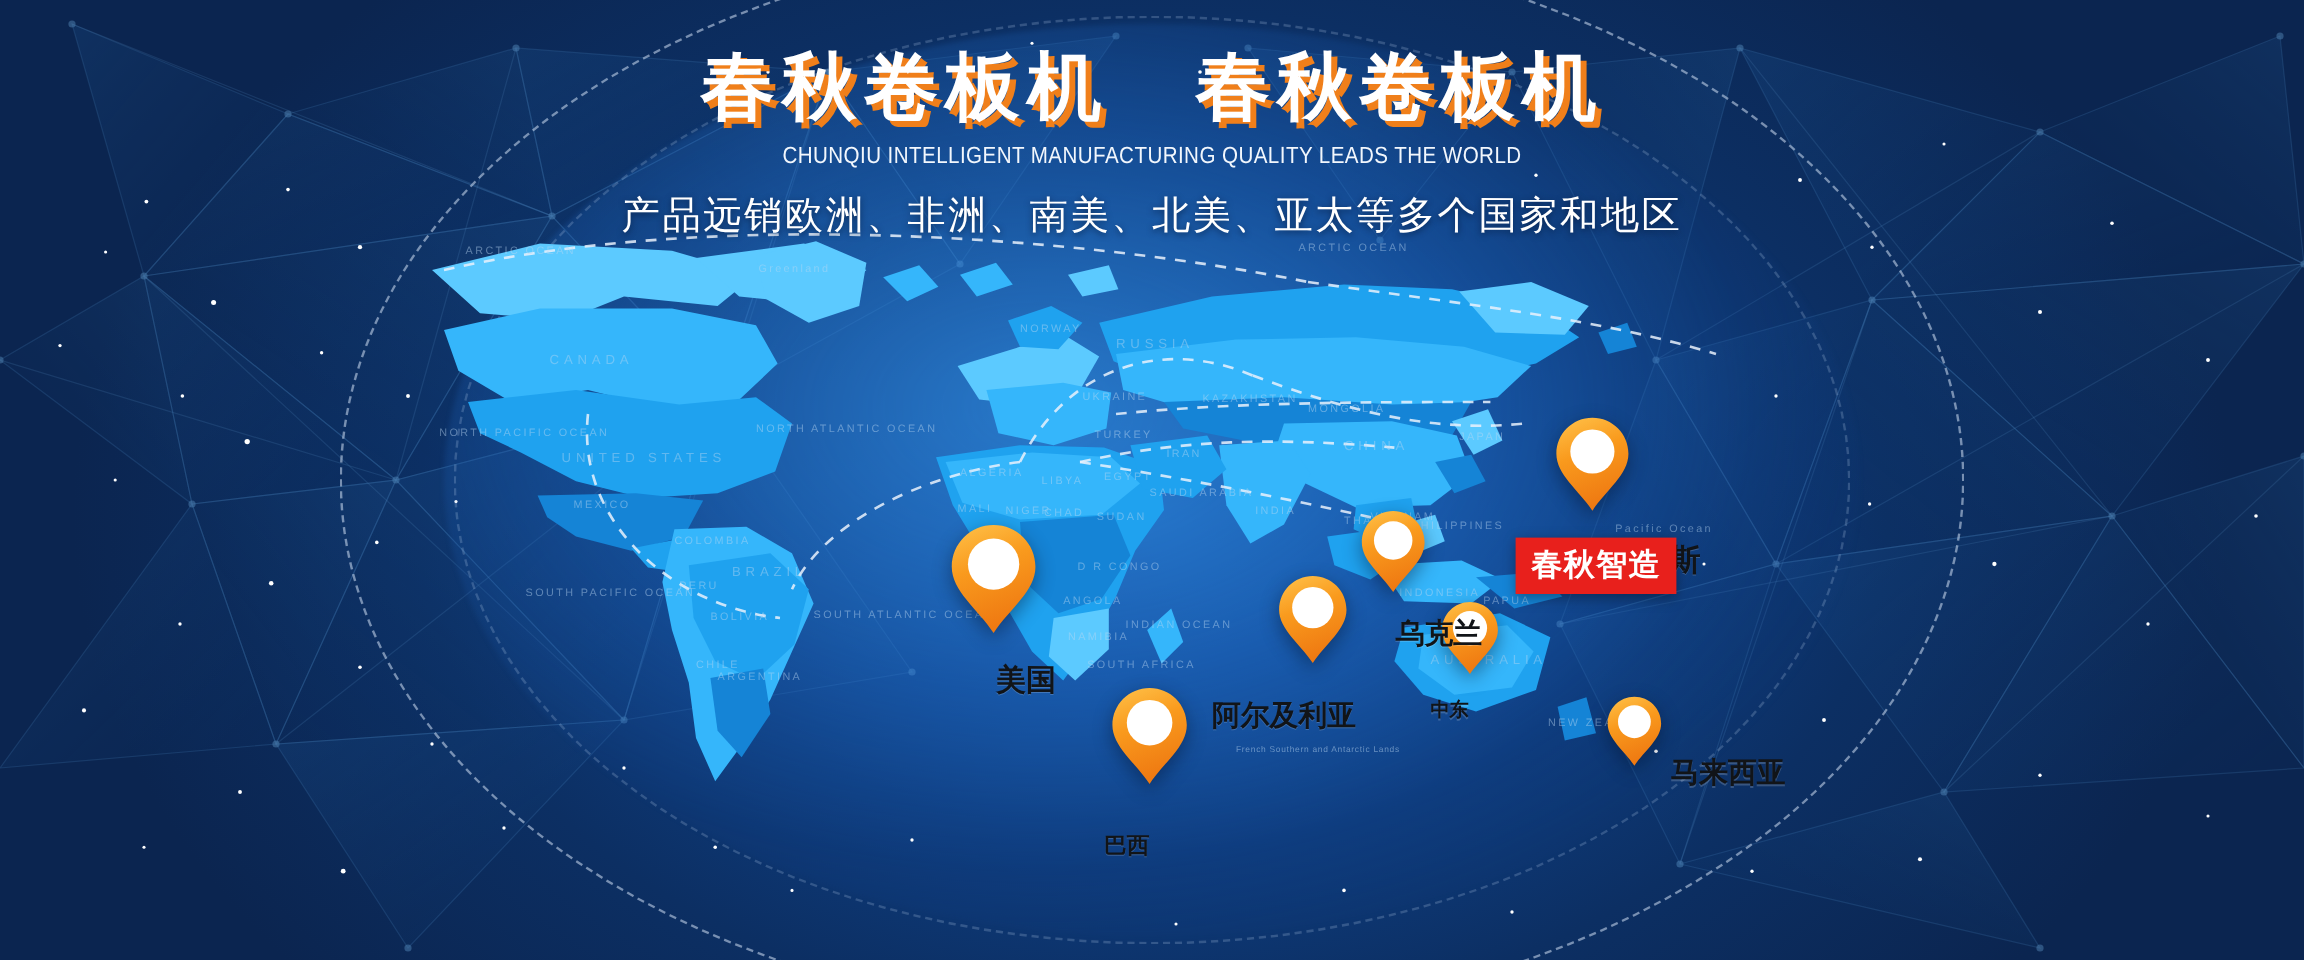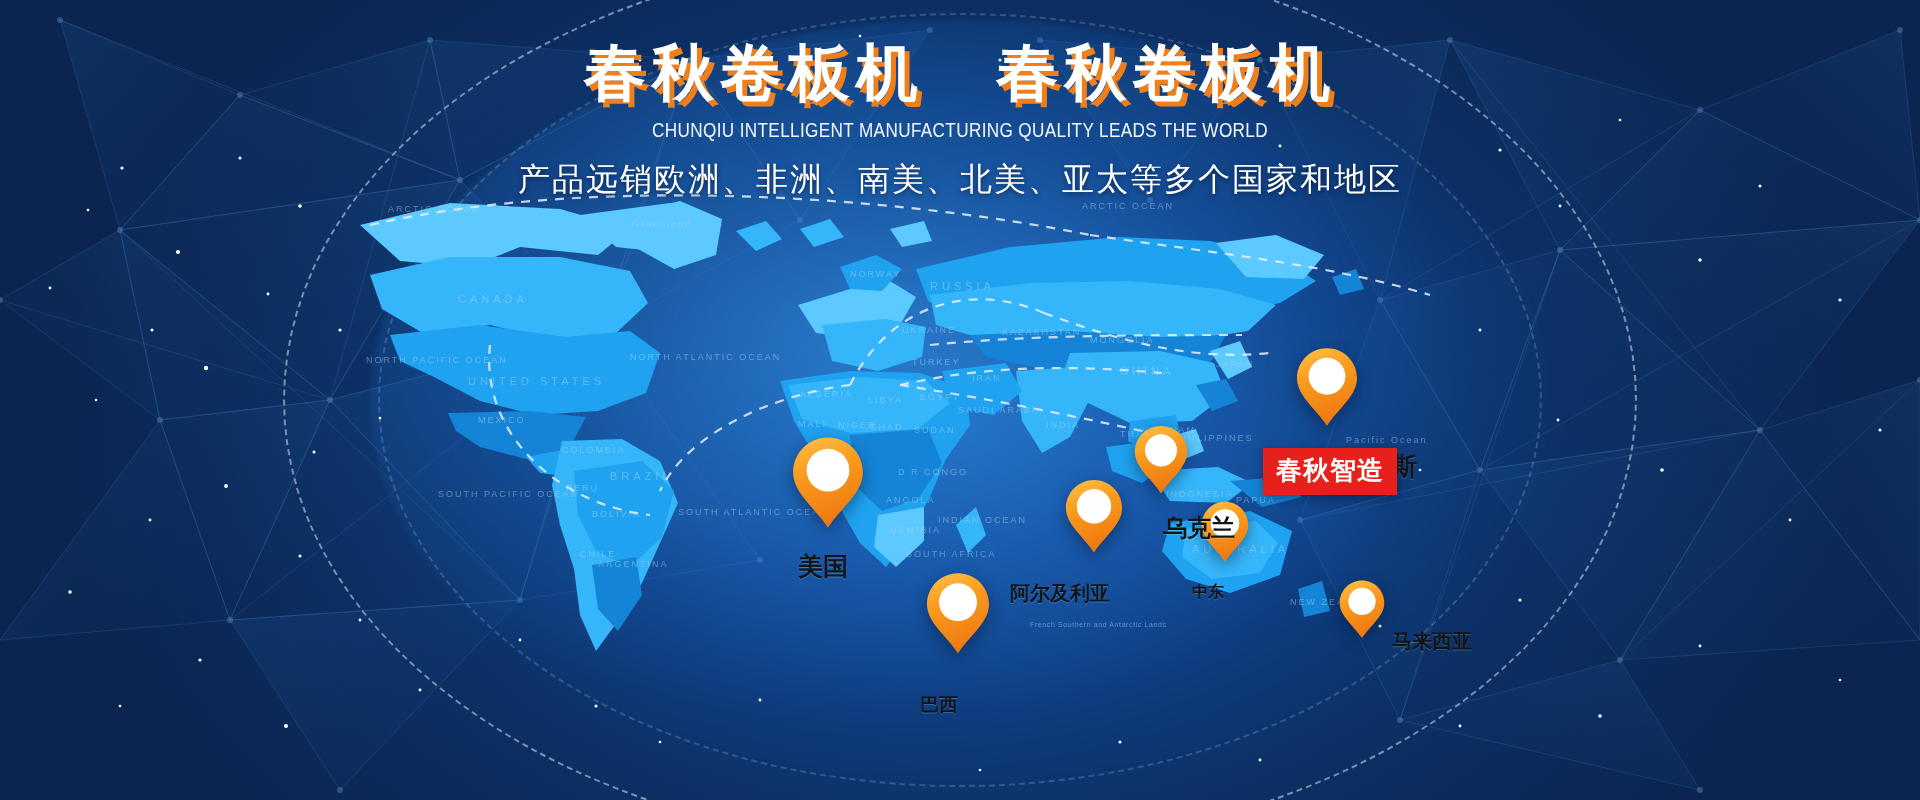--- a/index.html
+++ b/index.html
@@ -395,21 +395,21 @@
               <linearGradient id="pg_usa" x1="0" y1="0" x2="0.3" y2="1">
                 <stop offset="0%" stop-color="#ffc24a"></stop>
                 <stop offset="45%" stop-color="#f99a1d"></stop>
                 <stop offset="100%" stop-color="#ef7a12"></stop>
               </linearGradient>
             </defs>
             <path d="M32 2 C14.8 2 1 15.8 1 33 C1 51 20 64 32 82 C44 64 63 51 63 33 C63 15.8 49.2 2 32 2 Z" fill="url(#pg_usa)"></path>
             <circle cx="32" cy="31" r="19" fill="#ffffff"></circle>
           </svg></div>
       </div>
-      <div class="pin-label" style="left: 798px; top: 550px; font-size: 25px;">美国</div>
+      <div class="pin-label" style="left: 830px; top: 550px; font-size: 25px;">美国</div>
       <div class="pin" style="left: 926px; top: 570.52px; width: 64px; height: 84.48px;">
         <div class="glyph"><svg viewBox="0 0 64 84" width="100%" height="100%">
             <defs>
               <linearGradient id="pg_brazil" x1="0" y1="0" x2="0.3" y2="1">
                 <stop offset="0%" stop-color="#ffc24a"></stop>
                 <stop offset="45%" stop-color="#f99a1d"></stop>
                 <stop offset="100%" stop-color="#ef7a12"></stop>
               </linearGradient>
             </defs>
             <path d="M32 2 C14.8 2 1 15.8 1 33 C1 51 20 64 32 82 C44 64 63 51 63 33 C63 15.8 49.2 2 32 2 Z" fill="url(#pg_brazil)"></path>
@@ -423,21 +423,21 @@
               <linearGradient id="pg_algeria" x1="0" y1="0" x2="0.3" y2="1">
                 <stop offset="0%" stop-color="#ffc24a"></stop>
                 <stop offset="45%" stop-color="#f99a1d"></stop>
                 <stop offset="100%" stop-color="#ef7a12"></stop>
               </linearGradient>
             </defs>
             <path d="M32 2 C14.8 2 1 15.8 1 33 C1 51 20 64 32 82 C44 64 63 51 63 33 C63 15.8 49.2 2 32 2 Z" fill="url(#pg_algeria)"></path>
             <circle cx="32" cy="31" r="19" fill="#ffffff"></circle>
           </svg></div>
       </div>
-      <div class="pin-label" style="left: 1010px; top: 580px; font-size: 20px;">阿尔及利亚</div>
+      <div class="pin-label" style="left: 1010px; top: 580px; font-size: 24px;">阿尔及利亚</div>
       <div class="pin" style="left: 1134px; top: 423.72px; width: 54px; height: 71.28px;">
         <div class="glyph"><svg viewBox="0 0 64 84" width="100%" height="100%">
             <defs>
               <linearGradient id="pg_ukraine" x1="0" y1="0" x2="0.3" y2="1">
                 <stop offset="0%" stop-color="#ffc24a"></stop>
                 <stop offset="45%" stop-color="#f99a1d"></stop>
                 <stop offset="100%" stop-color="#ef7a12"></stop>
               </linearGradient>
             </defs>
             <path d="M32 2 C14.8 2 1 15.8 1 33 C1 51 20 64 32 82 C44 64 63 51 63 33 C63 15.8 49.2 2 32 2 Z" fill="url(#pg_ukraine)"></path>
@@ -479,18 +479,18 @@
               <linearGradient id="pg_malaysia" x1="0" y1="0" x2="0.3" y2="1">
                 <stop offset="0%" stop-color="#ffc24a"></stop>
                 <stop offset="45%" stop-color="#f99a1d"></stop>
                 <stop offset="100%" stop-color="#ef7a12"></stop>
               </linearGradient>
             </defs>
             <path d="M32 2 C14.8 2 1 15.8 1 33 C1 51 20 64 32 82 C44 64 63 51 63 33 C63 15.8 49.2 2 32 2 Z" fill="url(#pg_malaysia)"></path>
             <circle cx="32" cy="31" r="19" fill="#ffffff"></circle>
           </svg></div>
       </div>
-      <div class="pin-label" style="left: 1392px; top: 628px; font-size: 20px;">马来西亚</div>
+      <div class="pin-label" style="left: 1392px; top: 628px; font-size: 24px;">马来西亚</div>
     </div>
 
   <div class="badge" id="product-badge" style="left:1263px;top:448px;font-size:26px;">春秋智造</div>
 
 </div>
 
 </body></html>

